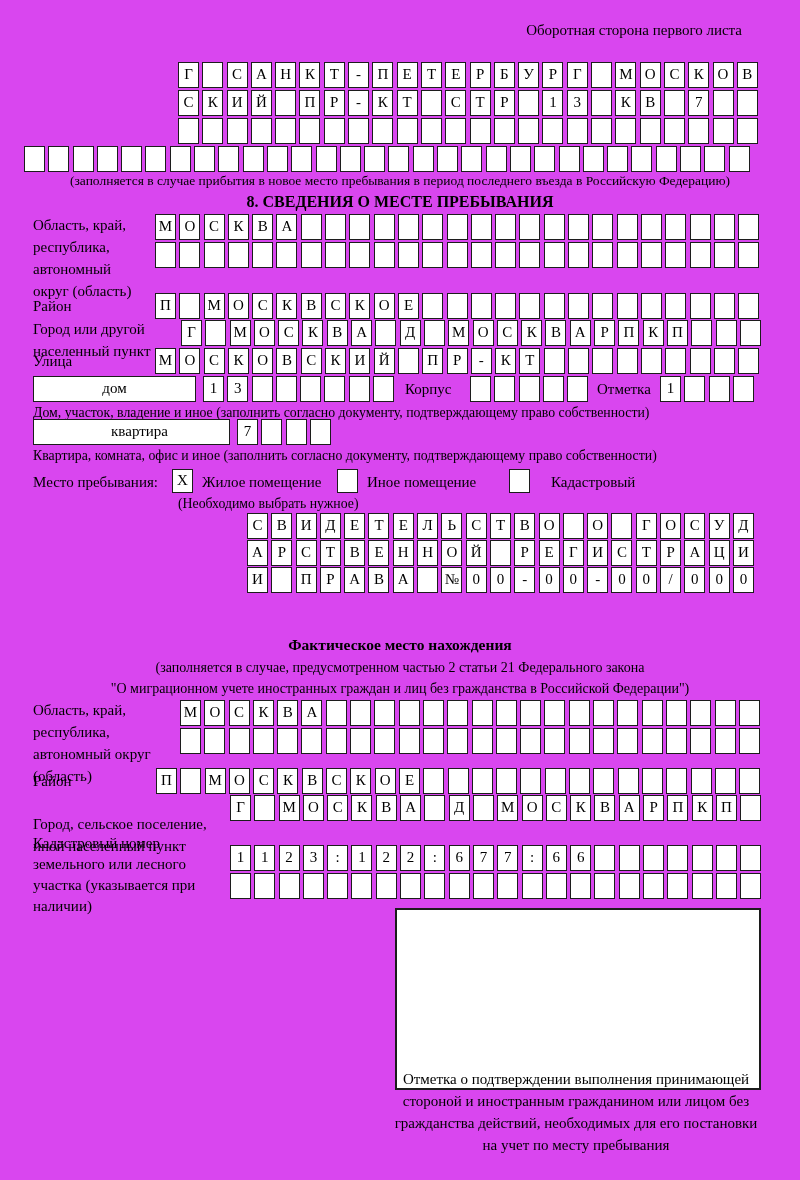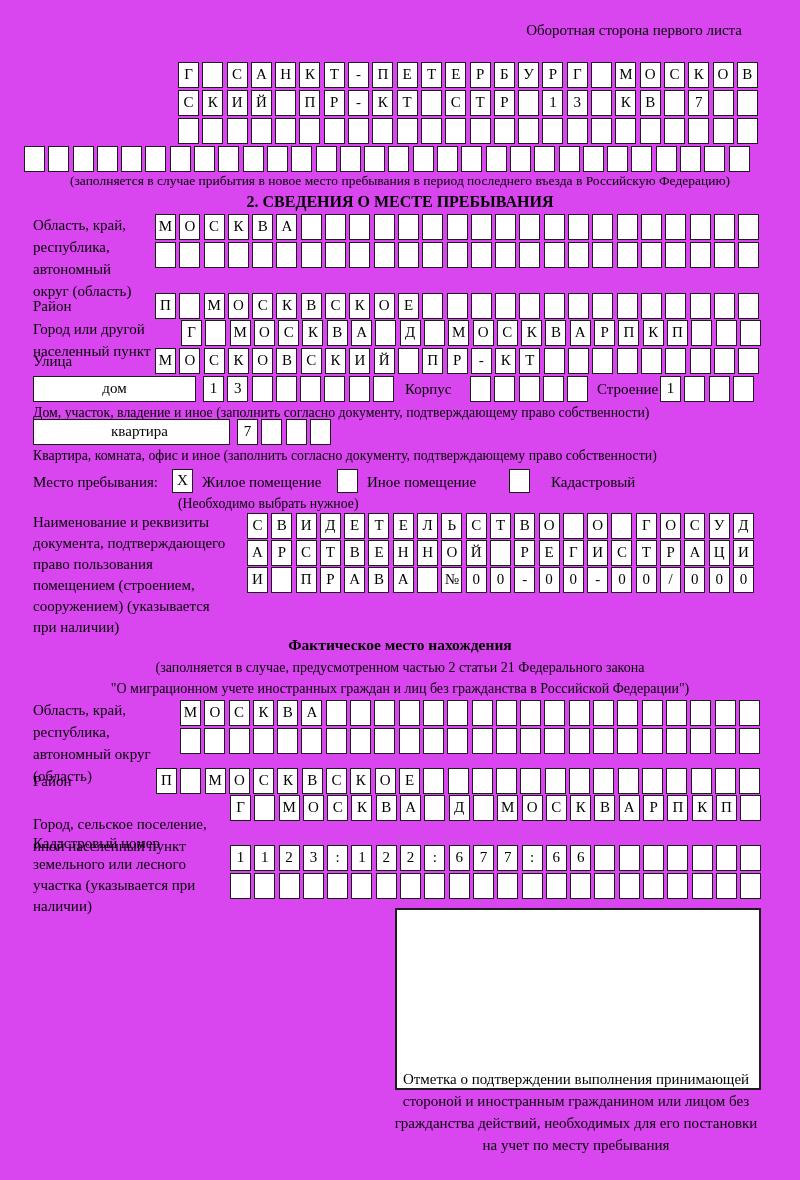--- a/index.html
+++ b/index.html
@@ -142,21 +142,21 @@
       <span class="cell"></span>
       <span class="cell"></span>
       <span class="cell"></span>
       <span class="cell"></span>
       <span class="cell"></span>
       <span class="cell"></span>
       <span class="cell"></span>
     </div>
   <div class="note ctr" style="top:172px;">(заполняется в случае прибытия в новое место пребывания в период последнего въезда в Российскую Федерацию)</div>
 
-  <div class="lbl bold ctr" style="top:191px; font-size:16px; position:absolute;">2. СВЕДЕНИЯ О МЕСТЕ ПРЕБЫВАНИЯ</div>
+  <div class="lbl bold ctr" style="top:191px; font-size:16px; position:absolute;">8. СВЕДЕНИЯ О МЕСТЕ ПРЕБЫВАНИЯ</div>
 
   <div class="lbl" style="left:33px; top:214px; width:106px;">Область, край, республика, автономный округ (область)</div>
   <div class="row" style="left:155px; top:214px;">
       <span class="cell">М</span>
       <span class="cell">О</span>
       <span class="cell">С</span>
       <span class="cell">К</span>
       <span class="cell">В</span>
       <span class="cell">А</span>
       <span class="cell"></span>
@@ -305,21 +305,21 @@
       <span class="cell"></span>
     </div>
   <div class="lbl" style="left:405px; top:378px;">Корпус</div>
   <div class="row" style="left:470px; top:376px;">
       <span class="cell"></span>
       <span class="cell"></span>
       <span class="cell"></span>
       <span class="cell"></span>
       <span class="cell"></span>
     </div>
-  <div class="lbl" style="left:597px; top:378px;">Строение</div>
+  <div class="lbl" style="left:597px; top:378px;">Отметка</div>
   <div class="row" style="left:660px; top:376px;">
       <span class="cell">1</span>
       <span class="cell"></span>
       <span class="cell"></span>
       <span class="cell"></span>
     </div>
   <div class="note" style="left:33px; top:404px; font-size:13.8px;">Дом, участок, владение и иное (заполнить согласно документу, подтверждающему право собственности)</div>
 
   <div class="wbox" style="left:33px; top:419px; width:197px;padding-left:16px;">квартира</div>
   <div class="row" style="left:237px; top:419px;">
@@ -332,21 +332,20 @@
 
   <div class="lbl" style="left:33px; top:471px;">Место пребывания:</div>
   <span class="cb" style="left:172px; top:469px;">X</span>
   <div class="lbl" style="left:202px; top:471px;">Жилое помещение</div>
   <span class="cb" style="left:337px; top:469px;"></span>
   <div class="lbl" style="left:367px; top:471px;">Иное помещение</div>
   <span class="cb" style="left:509px; top:469px;"></span>
   <div class="lbl" style="left:551px; top:471px;">Кадастровый</div>
   <div class="note" style="left:178px; top:495px; width:305px; font-size:13.8px;">(Необходимо выбрать нужное)</div>
 
-  <div class="lbl" style="left:33px; top:512px; width:200px; line-height:21px;">Наименование и реквизиты документа, подтверждающего право пользования помещением (строением, сооружением) (указывается при наличии)</div>
   <div class="row" style="left:247px; top:513px;">
       <span class="cell">С</span>
       <span class="cell">В</span>
       <span class="cell">И</span>
       <span class="cell">Д</span>
       <span class="cell">Е</span>
       <span class="cell">Т</span>
       <span class="cell">Е</span>
       <span class="cell">Л</span>
       <span class="cell">Ь</span>

